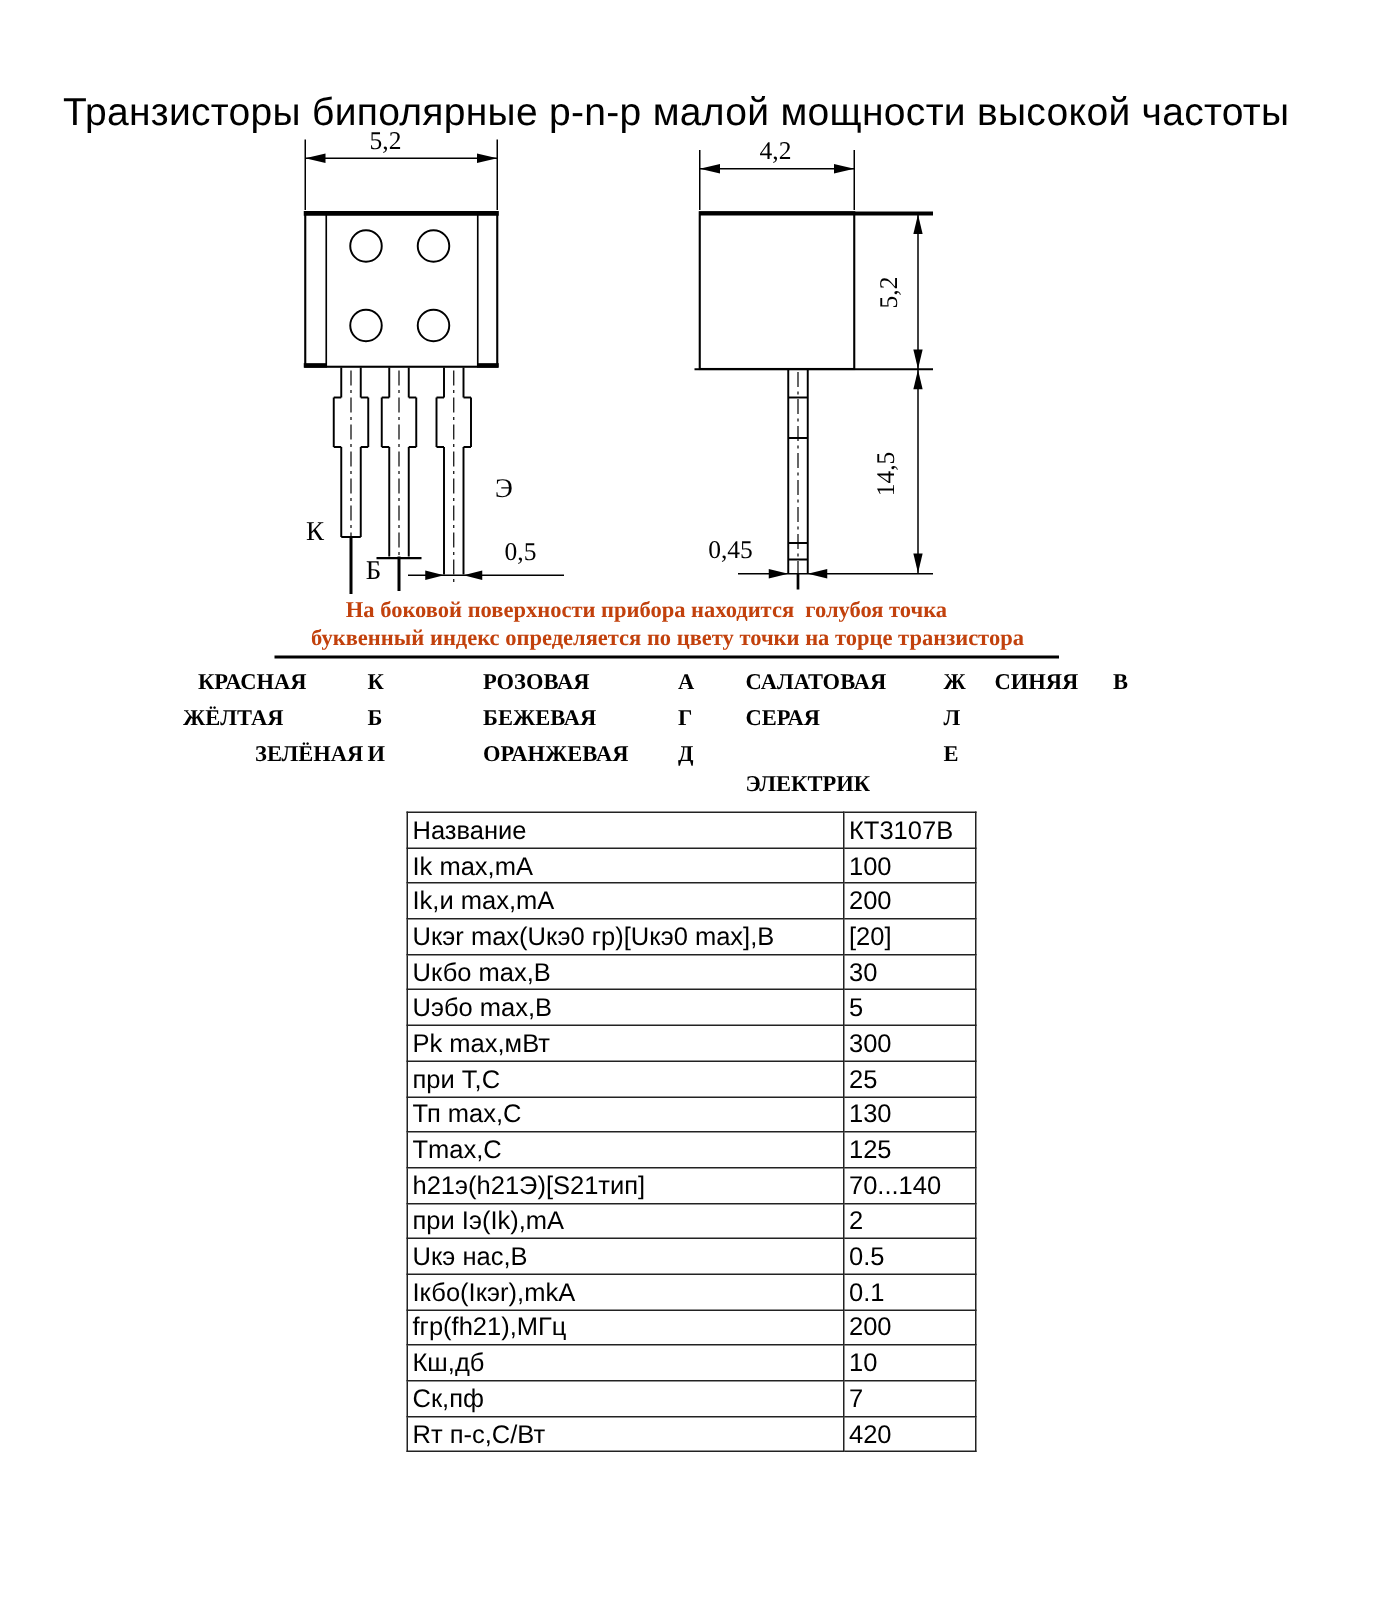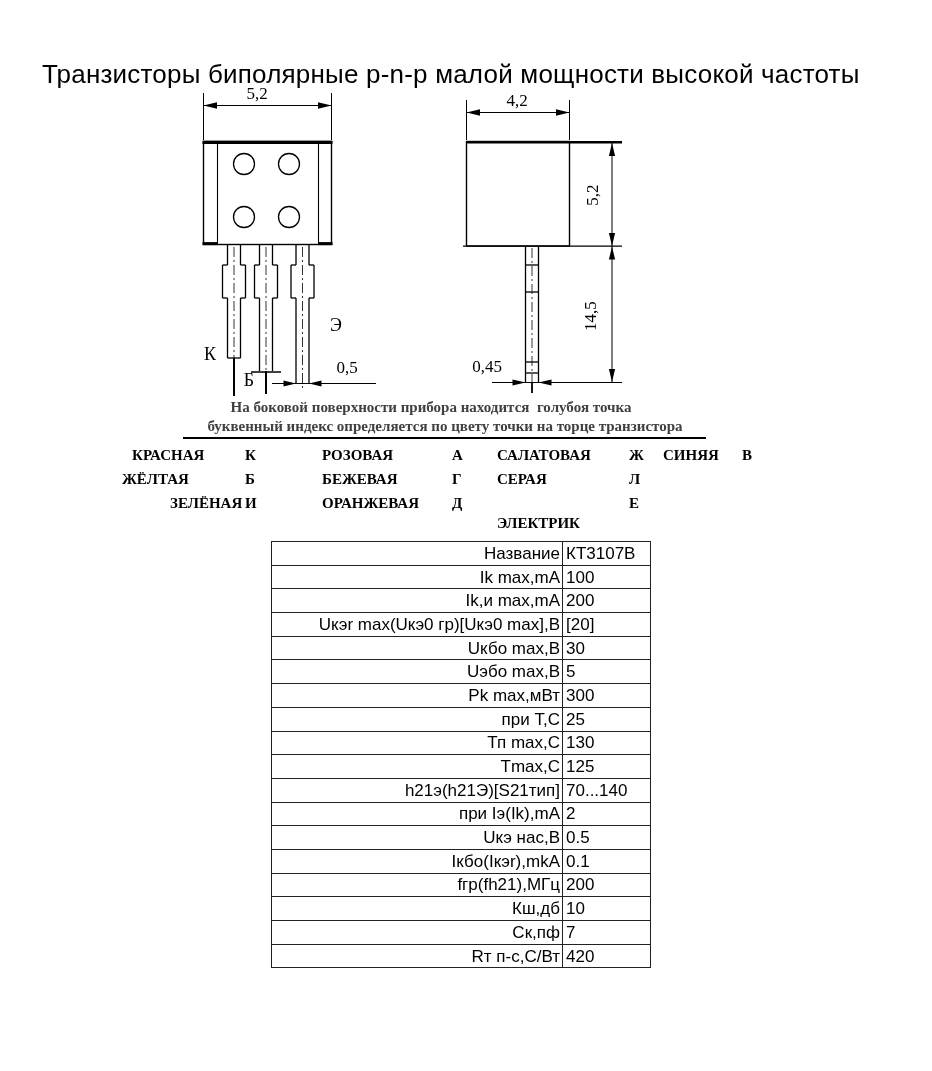--- a/index.html
+++ b/index.html
@@ -9,40 +9,40 @@
     overflow:hidden;
   }
   .abs{position:absolute;}
   .page-title{
     left:42px;top:31px;font-size:26px;letter-spacing:0.2px;
     font-family:"Liberation Sans",sans-serif;color:#000;white-space:nowrap;margin-top:28px;
   }
   .drawings-svg{left:0;top:75px;}
   .note-line{
     font-family:"Liberation Serif",serif;font-weight:bold;font-size:15px;
-    text-align:center;white-space:pre;color:#404040;
+    text-align:center;white-space:pre;color:#c2410c;
   }
   .note-line1{left:150px;top:399px;width:562px;}
   .note-line2{left:150px;top:418px;width:590px;}
   .note-rule{left:183px;top:437px;width:523px;border-top:2px solid #000;height:0;}
   .color-table{left:0;top:0;width:932px;height:0;}
   .cc-name,.cc-code{
     position:absolute;font-family:"Liberation Serif",serif;font-weight:bold;
     font-size:15px;white-space:nowrap;color:#000;
   }
   .params-table-wrap{left:271px;top:541px;}
   table.params{
     border-collapse:collapse;table-layout:fixed;width:371px;
     font-family:"Liberation Sans",sans-serif;font-size:17px;color:#000;
   }
   table.params td{
     border:1px solid #222;height:22.7px;padding:0 2px 0 3px;
     white-space:nowrap;overflow:hidden;line-height:1;
   }
-  td.p-name{width:285px;text-align:right;}
+  td.p-name{width:285px;}
   td.p-val{width:82px;}
   svg text{font-family:"Liberation Serif",serif;font-size:17px;fill:#000;}
   svg .lead-lbl{font-size:18px;}
 </style>
 </head>
 <body>
 
 <div class="abs page-title">Транзисторы биполярные p-n-p малой мощности высокой частоты</div>
 
 <svg class="abs drawings-svg" width="932" height="330" viewBox="0 75 932 330" stroke="#000" fill="none" stroke-width="1.3">

